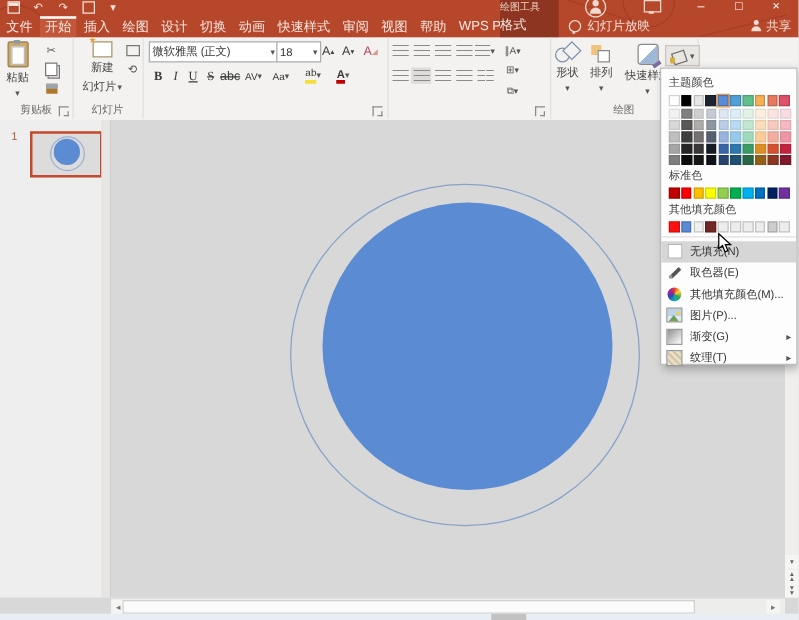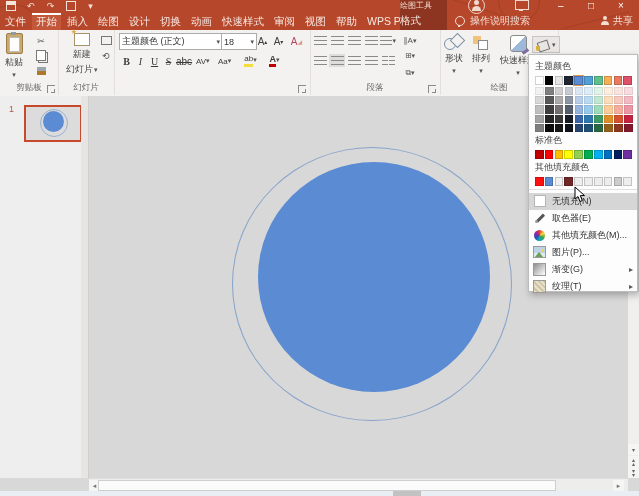--- a/index.html
+++ b/index.html
@@ -167,21 +167,21 @@
       <span class="tab">WPS PDF</span>
     </div>
 
     <div class="ctxblock">
       <div class="ctxtool">绘图工具</div>
       <div class="ctxtab">格式</div>
     </div>
 
     <div class="searchzone">
       <span class="ic-bulb"></span>
-      <span>操作说明搜索</span>
+      <span>幻灯片放映</span>
     </div>
     <div class="sharezone">
       <span class="ic-person"></span>
       <span>共享</span>
     </div>
   </div>
 
   <div class="ribbon">
 
     <div class="rgroup" style="left:0;width:58px;">
@@ -212,21 +212,21 @@
       </div>
       <div class="smallico" style="left:40px;top:4px;">
           <span style="width:9px;height:7px;border:1px solid #777;display:inline-block;"></span>
         </div>
       <div class="smallico" style="left:40px;top:19px;">⟲</div>
       <div class="glabel">幻灯片</div>
     </div>
 
     <div class="rgroup" style="left:114px;width:196px;">
       <div class="combo" style="position:absolute;left:5px;top:3px;width:98px;">
-        <span>主题颜色 (正文)</span>
+        <span>微软雅黑 (正文)</span>
           <span class="ddarrow">▾</span>
       </div>
       <div class="combo" style="position:absolute;left:107px;top:3px;width:30px;">
         <span>18</span>
           <span class="ddarrow">▾</span>
       </div>
       <div class="fbtn" style="position:absolute;left:142px;top:4px;">
           <span>A</span>
           <sup style="font-size:6px;">▴</sup>
         </div>
@@ -298,21 +298,20 @@
           <span class="ic-lines"></span>
         </div>
       <div class="smallico" style="left:53px;top:24px;">
           <span class="ic-lines"></span>
         </div>
       <div class="smallico" style="left:70px;top:24px;">
           <span class="ic-lines" style="width:6px;"></span>
           <span class="ic-lines" style="width:6px;margin-left:1px;"></span>
         </div>
       <div class="smallico" style="left:92px;top:36px;font-size:8px;">⧉<span class="ddarrow">▾</span></div>
-      <div class="glabel">段落</div>
       <span class="launcher" style="right:4px;"></span>
     </div>
 
     <div class="rgroup" style="left:440px;width:118px;">
       <div class="bigbtn" style="left:4px;top:5px;">
         <span class="ic-shapes"></span>
         <span>形状</span>
         <span class="ddarrow">▾</span>
       </div>
       <div class="bigbtn" style="left:32px;top:5px;">

